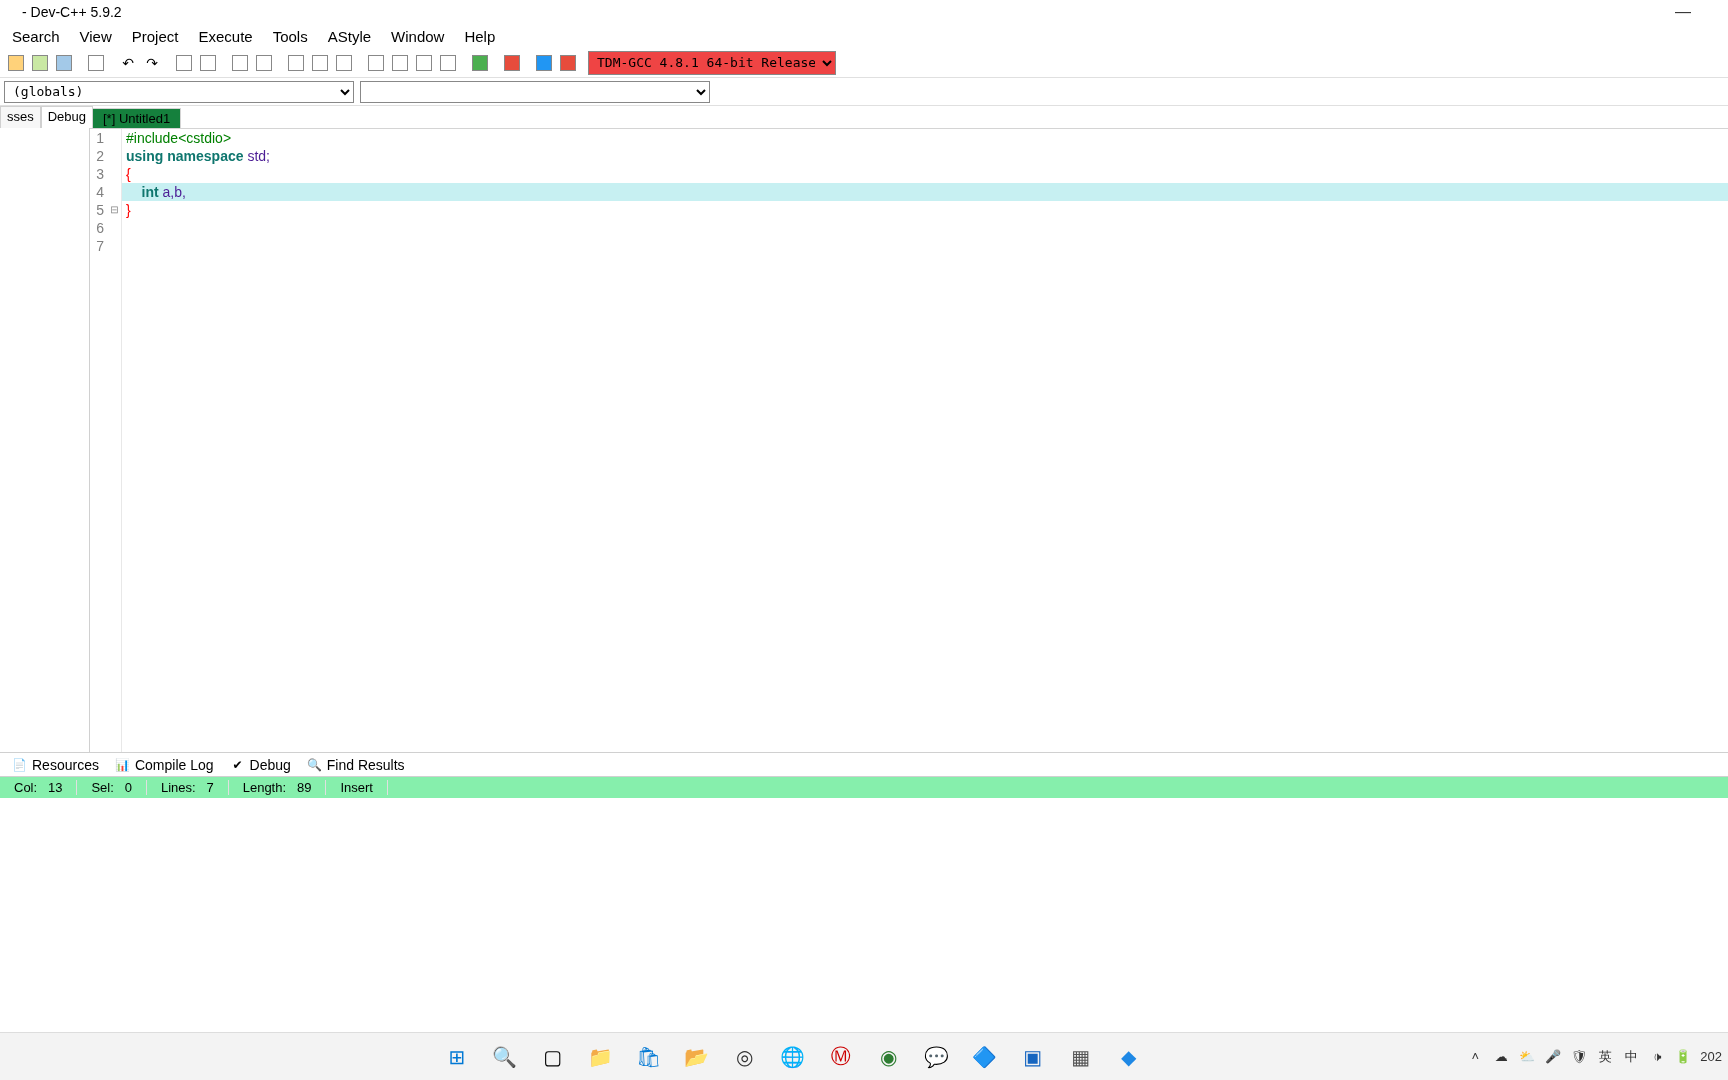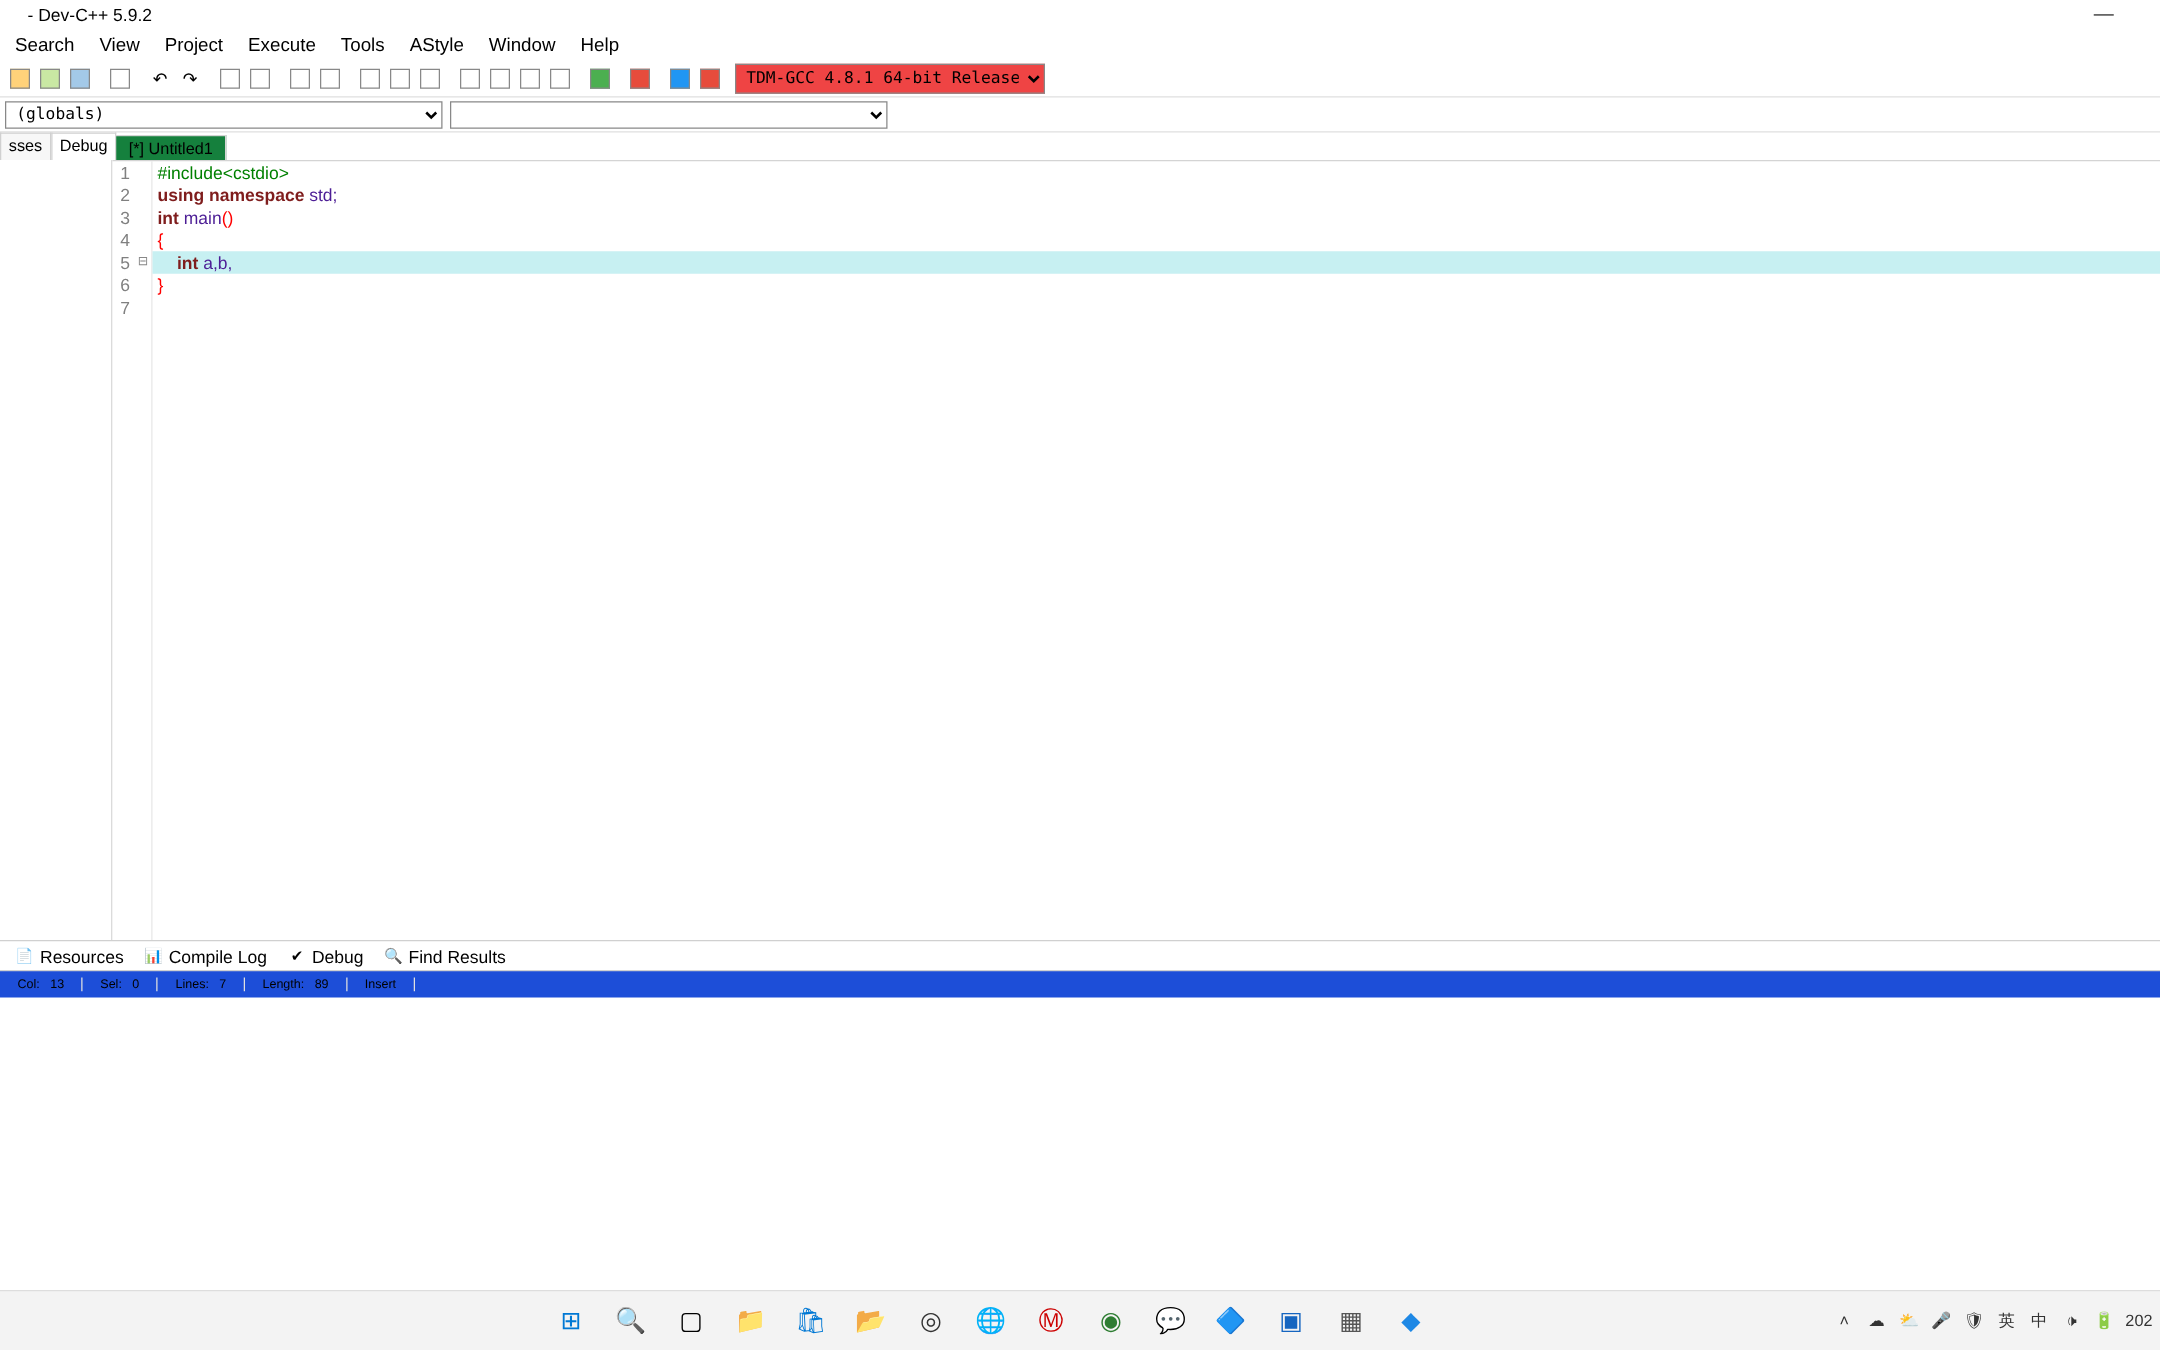--- a/index.html
+++ b/index.html
@@ -39,32 +39,32 @@
   .gutter { width: 18px; text-align: right; color: #808080; padding-top: 0; }
   .gutter div { height: 18px; padding-right: 4px; }
   .fold { width: 14px; border-right: 1px solid #e8e8e8; }
   .fold div { height: 18px; display:flex; align-items:center; justify-content:center; color:#888; font-size:10px;}
   .code { flex: 1; }
   .codeline { height: 18px; white-space: pre; padding-left: 4px; }
   .hl { background: #c7f0f2; }
 
   
   .pp { color: #008000; }
-  .kw { color: #7f1d1d; font-weight: bold; }
+  .kw { color: #0f766e; font-weight: bold; }
   .pn { color: #ff0000; }
   .id { color: #4c1d95; }
   .br { color: #ff0000; }
 
   
   .bottomtabs { height: 24px; border-top: 1px solid #d0d0d0; display: flex; align-items: center; font-size: 14px; gap: 0; padding: 0 4px; }
   .btab { padding: 2px 8px; display: flex; align-items: center; gap: 4px; }
   .btab .ic { width: 16px; height: 16px; display:inline-flex; align-items:center; justify-content:center; font-size:12px; }
 
   
-  .statusbar { height: 22px; border-top: 1px solid #d0d0d0; display: flex; align-items: center; font-size: 10px; background: #1d4ed8; }
+  .statusbar { height: 22px; border-top: 1px solid #d0d0d0; display: flex; align-items: center; font-size: 13px; background: #86efac; }
   .statusbar .cell { padding: 0 14px; border-right: 1px solid #e0e0e0; }
 
   
   .taskbar { position: absolute; bottom: 0; left: 0; right: 0; height: 48px; background: #f3f3f3; border-top: 1px solid #ddd; display: flex; align-items: center; }
   .task-center { position: absolute; left: 50%; transform: translateX(-60%); display: flex; gap: 8px; align-items: center; }
   .taskicon { width: 40px; height: 40px; border-radius: 4px; display: flex; align-items: center; justify-content: center; font-size: 20px; }
   .task-right { position: absolute; right: 6px; display: flex; gap: 8px; align-items: center; font-size: 13px; color: #333; }
   .tray { width:18px; height:18px; display:inline-flex; align-items:center; justify-content:center; }
 
   
@@ -205,21 +205,20 @@
           <div></div>
           <div></div>
           <div></div>
           <div>⊟</div>
           <div></div>
           <div></div>
         </div>
       <div class="code" id="code">
           <div class="codeline"><span class="pp">#include</span><span class="pp">&lt;cstdio&gt;</span></div>
           <div class="codeline"><span class="kw">using </span><span class="kw">namespace </span><span class="id">std</span><span class="id">;</span></div>
-          <div class="codeline"><span class="kw">int </span><span class="id">main</span><span class="pn">()</span></div>
           <div class="codeline"><span class="br">{</span></div>
           <div class="codeline hl"><span class="id">    </span><span class="kw">int </span><span class="id">a,b,</span></div>
           <div class="codeline"><span class="br">}</span></div>
         </div>
     </div>
   </div>
 </div>
 
 <div class="bottomtabs" id="bottomtabs">
     <div class="btab">

